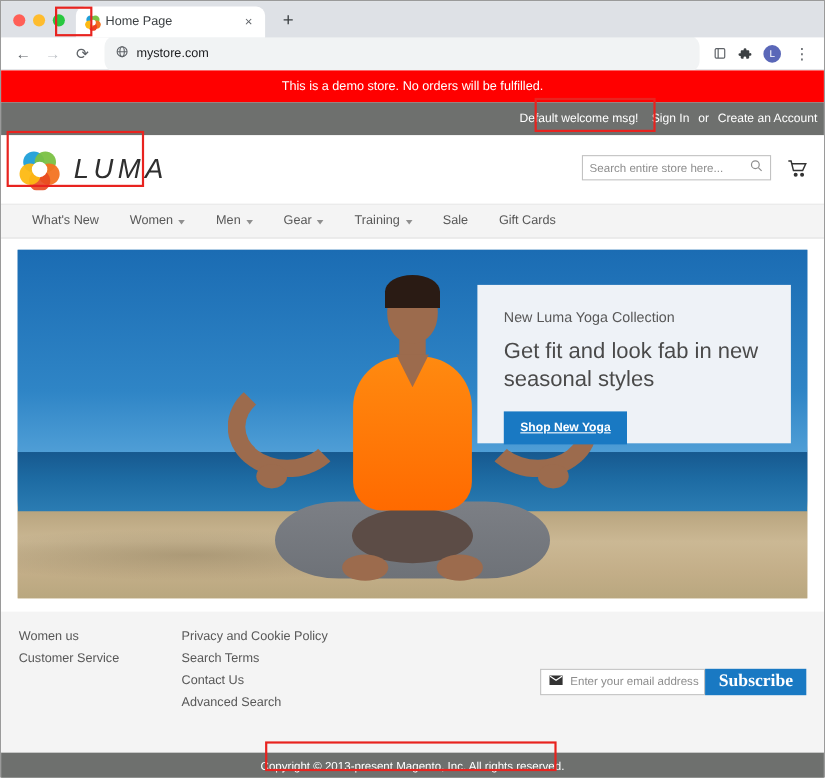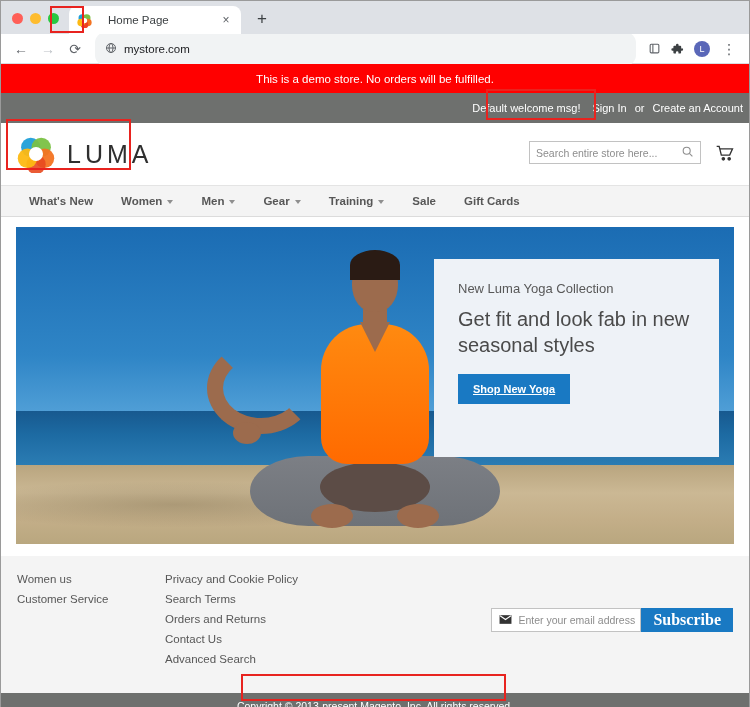--- a/index.html
+++ b/index.html
@@ -33,21 +33,21 @@
 
   .tab {
     position: relative;
     height: 28px;
     width: 172px;
     background: #ffffff;
     border-radius: 8px 8px 0 0;
     display: flex;
     align-items: center;
     padding: 0 8px;
-    gap: 16px;
+    gap: 4px;
   }
   .tab-favicon { width: 15px; height: 15px; flex: 0 0 15px; position: relative; }
   .tab-title {
     font-size: 11.5px;
     color: #3c4043;
     white-space: nowrap;
     overflow: hidden;
     flex: 1;
   }
   .tab-close {
@@ -132,21 +132,21 @@
     height: 62px;
     background: #ffffff;
     position: relative;
     display: flex;
     align-items: center;
   }
   .logo-wrap { display: flex; align-items: center; gap: 12px; padding-left: 16px; }
   .logo-mark { width: 38px; height: 38px; position: relative; }
   .logo-text {
     font-size: 25px; letter-spacing: 4px; color: #2f2f2f;
-    font-family: "Liberation Sans", sans-serif; font-weight: 400;
+    font-family: "Liberation Sans", sans-serif; font-weight: 400; font-style: italic;
   }
   .header-right {
     position: absolute; right: 14px; top: 18px;
     display: flex; align-items: center; gap: 14px;
   }
   .search-box {
     width: 172px; height: 23px;
     border: 1px solid #c2c2c2; background: #fff;
     display: flex; align-items: center; padding: 0 6px;
   }
@@ -163,21 +163,21 @@
     height: 32px;
     background: #f4f4f4;
     border-top: 1px solid #e4e4e4;
     border-bottom: 1px solid #dcdcdc;
     display: flex; align-items: center;
     padding-left: 14px;
     gap: 0;
   }
   .nav-item {
     display: flex; align-items: center; gap: 5px;
-    font-size: 11.5px; font-weight: bold; color: #575757;
+    font-size: 11.5px; font-weight: normal; color: #575757;
     padding: 0 14px;
   }
   .caret {
     width: 0; height: 0;
     border-left: 3.5px solid transparent;
     border-right: 3.5px solid transparent;
     border-top: 4px solid #8f8f8f;
     margin-top: 2px;
   }
 
@@ -261,21 +261,21 @@
   .fig-hand-l, .fig-hand-r {
     position: absolute; top: 172px; width: 28px; height: 22px;
     background: #9c6b4d; border-radius: 50%;
   }
   .fig-hand-l { left: 8px; }
   .fig-hand-r { right: 8px; }
 
   .hero-card {
     position: absolute;
     left: 418px; top: 32px;
-    width: 285px; height: 198px;
+    width: 285px; height: 144px;
     background: #eef2f7;
     padding: 22px 24px;
   }
   .hero-eyebrow { font-size: 13px; color: #585858; margin-bottom: 10px; }
   .hero-title {
     font-size: 20px; line-height: 26px; color: #4a4a4a; font-weight: 400;
     margin-bottom: 16px;
   }
   .hero-btn {
     display: inline-block;
@@ -508,21 +508,20 @@
 
     <div class="footer">
       <div class="footer-cols">
         <div class="footer-col">
           <a class="footer-link" href="#">Women us</a>
           <a class="footer-link" href="#">Customer Service</a>
         </div>
         <div class="footer-col wide">
           <a class="footer-link" href="#">Privacy and Cookie Policy</a>
           <a class="footer-link" href="#">Search Terms</a>
-          <a class="footer-link" href="#">Orders and Returns</a>
           <a class="footer-link" href="#">Contact Us</a>
           <a class="footer-link" href="#">Advanced Search</a>
         </div>
       </div>
 
       <div class="nl-wrap">
         <div class="nl-input">
           <span>
             <svg width="13" height="11" viewBox="0 0 24 18" fill="#333">
               <path d="M1 1h22v16H1z" fill="#333"></path>

